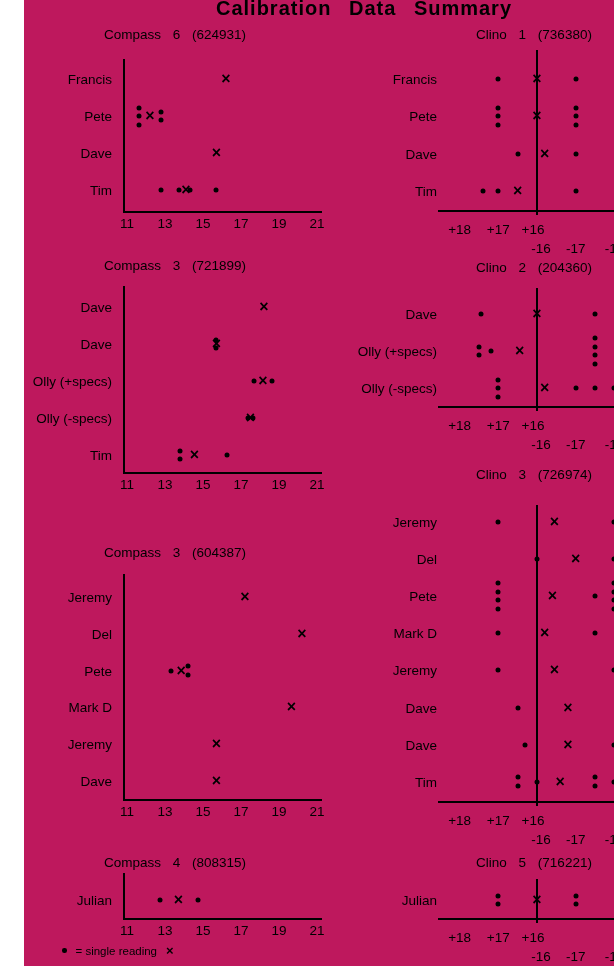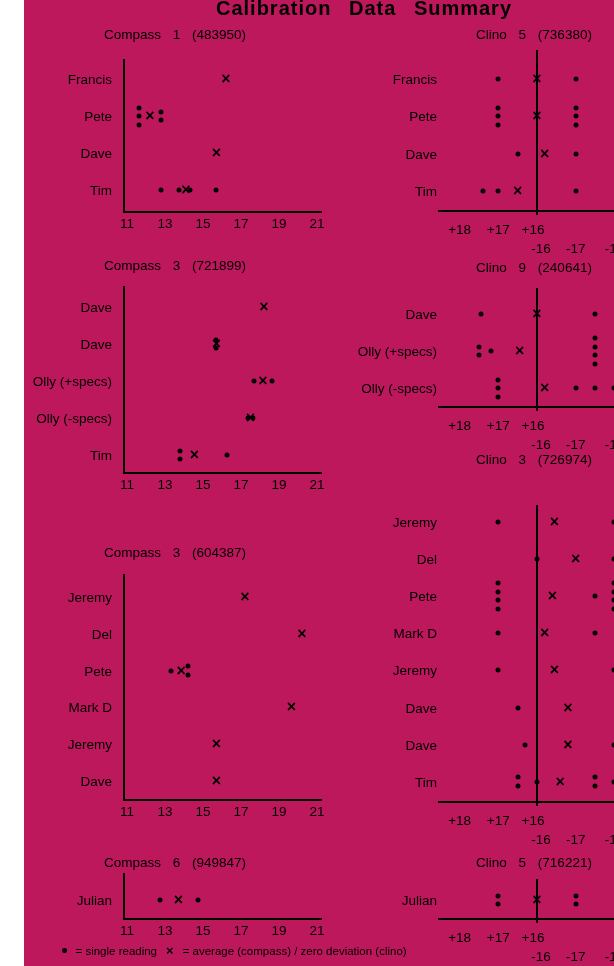--- a/index.html
+++ b/index.html
@@ -24,21 +24,21 @@
   .legend-dot{display:inline-block;width:4.5px;height:4.5px;background:#000;border-radius:50%;}
   .legend-x{font-weight:bold;font-size:13px;line-height:1;}
 </style>
 </head>
 <body>
 
 <div class="page">
   <h1 class="main-title">Calibration  Data  Summary</h1>
 
   <div class="panel" id="panel-compass-1">
-      <div class="pt" style="left: 151px; top: 27px;">Compass 1 (483950)</div>
+      <div class="pt" style="left: 151px; top: 27px;">Compass 6 (624931)</div>
       <div class="ax" style="left: 99px; top: 59px; width: 2px; height: 154px;"></div>
       <div class="ax" style="left: 100px; top: 211px; width: 198px; height: 2px;"></div>
       <div class="tk" style="left: 103px; top: 216px;">11</div>
       <div class="tk" style="left: 141px; top: 216px;">13</div>
       <div class="tk" style="left: 179px; top: 216px;">15</div>
       <div class="tk" style="left: 217px; top: 216px;">17</div>
       <div class="tk" style="left: 255px; top: 216px;">19</div>
       <div class="tk" style="left: 293px; top: 216px;">21</div>
       <div class="rl" style="right: 526px; top: 79px;">Francis</div>
       <div class="xm" style="left: 201.8px; top: 79px;">×</div>
@@ -52,21 +52,21 @@
       <div class="rl" style="right: 526px; top: 153px;">Dave</div>
       <div class="xm" style="left: 192.3px; top: 153px;">×</div>
       <div class="rl" style="right: 526px; top: 190px;">Tim</div>
       <div class="dot" style="left: 137.2px; top: 190px;"></div>
       <div class="dot" style="left: 155.25px; top: 190px;"></div>
       <div class="dot" style="left: 165.7px; top: 190px;"></div>
       <div class="dot" style="left: 192.3px; top: 190px;"></div>
       <div class="xm" style="left: 161.9px; top: 190px;">×</div>
     </div>
   <div class="panel" id="panel-clino-1">
-      <div class="pt" style="left: 510px; top: 27px;">Clino 5 (736380)</div>
+      <div class="pt" style="left: 510px; top: 27px;">Clino 1 (736380)</div>
       <div class="ax" style="left: 512px; top: 50px; width: 2px; height: 165px;"></div>
       <div class="ax" style="left: 414px; top: 210px; width: 200px; height: 2px;"></div>
       <div class="tk" style="left: 435.6px; top: 222px;">+18</div>
       <div class="tk" style="left: 474.3px; top: 222px;">+17</div>
       <div class="tk" style="left: 509px; top: 222px;">+16</div>
       <div class="tk" style="left: 517px; top: 241px;">-16</div>
       <div class="tk" style="left: 551.7px; top: 241px;">-17</div>
       <div class="tk" style="left: 590.4px; top: 241px;">-18</div>
       <div class="rl" style="right: 201px; top: 79px;">Francis</div>
       <div class="dot" style="left: 474.3px; top: 79px;"></div>
@@ -114,21 +114,21 @@
       <div class="dot" style="left: 223.65px; top: 418px;"></div>
       <div class="dot" style="left: 229.35px; top: 418px;"></div>
       <div class="xm" style="left: 226.5px; top: 418px;">×</div>
       <div class="rl" style="right: 526px; top: 455px;">Tim</div>
       <div class="dot" style="left: 156.2px; top: 450.75px;"></div>
       <div class="dot" style="left: 156.2px; top: 459.25px;"></div>
       <div class="dot" style="left: 202.75px; top: 455px;"></div>
       <div class="xm" style="left: 170.45px; top: 455px;">×</div>
     </div>
   <div class="panel" id="panel-clino-2">
-      <div class="pt" style="left: 510px; top: 260px;">Clino 9 (240641)</div>
+      <div class="pt" style="left: 510px; top: 260px;">Clino 2 (204360)</div>
       <div class="ax" style="left: 512px; top: 288px; width: 2px; height: 123px;"></div>
       <div class="ax" style="left: 414px; top: 406px; width: 200px; height: 2px;"></div>
       <div class="tk" style="left: 435.6px; top: 418px;">+18</div>
       <div class="tk" style="left: 474.3px; top: 418px;">+17</div>
       <div class="tk" style="left: 509px; top: 418px;">+16</div>
       <div class="tk" style="left: 517px; top: 437px;">-16</div>
       <div class="tk" style="left: 551.7px; top: 437px;">-17</div>
       <div class="tk" style="left: 590.4px; top: 437px;">-18</div>
       <div class="rl" style="right: 201px; top: 314px;">Dave</div>
       <div class="dot" style="left: 456.885px; top: 314px;"></div>
@@ -172,21 +172,21 @@
       <div class="dot" style="left: 163.8px; top: 674.85px;"></div>
       <div class="xm" style="left: 157.15px; top: 670.6px;">×</div>
       <div class="rl" style="right: 526px; top: 707.4px;">Mark D</div>
       <div class="xm" style="left: 267.35px; top: 707.4px;">×</div>
       <div class="rl" style="right: 526px; top: 744.2px;">Jeremy</div>
       <div class="xm" style="left: 192.3px; top: 744.2px;">×</div>
       <div class="rl" style="right: 526px; top: 781px;">Dave</div>
       <div class="xm" style="left: 192.3px; top: 781px;">×</div>
     </div>
   <div class="panel" id="panel-clino-3">
-      <div class="pt" style="left: 510px; top: 452px;">Clino 3 (726974)</div>
+      <div class="pt" style="left: 510px; top: 467px;">Clino 3 (726974)</div>
       <div class="ax" style="left: 512px; top: 505px; width: 2px; height: 301px;"></div>
       <div class="ax" style="left: 414px; top: 801px; width: 200px; height: 2px;"></div>
       <div class="tk" style="left: 435.6px; top: 813px;">+18</div>
       <div class="tk" style="left: 474.3px; top: 813px;">+17</div>
       <div class="tk" style="left: 509px; top: 813px;">+16</div>
       <div class="tk" style="left: 517px; top: 832px;">-16</div>
       <div class="tk" style="left: 551.7px; top: 832px;">-17</div>
       <div class="tk" style="left: 590.4px; top: 832px;">-18</div>
       <div class="rl" style="right: 201px; top: 522px;">Jeremy</div>
       <div class="dot" style="left: 474.3px; top: 522px;"></div>
@@ -226,21 +226,21 @@
       <div class="rl" style="right: 201px; top: 781.7px;">Tim</div>
       <div class="dot" style="left: 493.65px; top: 777.45px;"></div>
       <div class="dot" style="left: 493.65px; top: 785.95px;"></div>
       <div class="dot" style="left: 513px; top: 781.7px;"></div>
       <div class="dot" style="left: 571.05px; top: 777.45px;"></div>
       <div class="dot" style="left: 571.05px; top: 785.95px;"></div>
       <div class="dot" style="left: 590.4px; top: 781.7px;"></div>
       <div class="xm" style="left: 536.22px; top: 781.7px;">×</div>
     </div>
   <div class="panel" id="panel-compass-4">
-      <div class="pt" style="left: 151px; top: 855px;">Compass 6 (949847)</div>
+      <div class="pt" style="left: 151px; top: 855px;">Compass 4 (808315)</div>
       <div class="ax" style="left: 99px; top: 873px; width: 2px; height: 47px;"></div>
       <div class="ax" style="left: 100px; top: 918px; width: 198px; height: 2px;"></div>
       <div class="tk" style="left: 103px; top: 923px;">11</div>
       <div class="tk" style="left: 141px; top: 923px;">13</div>
       <div class="tk" style="left: 179px; top: 923px;">15</div>
       <div class="tk" style="left: 217px; top: 923px;">17</div>
       <div class="tk" style="left: 255px; top: 923px;">19</div>
       <div class="tk" style="left: 293px; top: 923px;">21</div>
       <div class="rl" style="right: 526px; top: 900px;">Julian</div>
       <div class="dot" style="left: 136.25px; top: 900px;"></div>
@@ -262,15 +262,14 @@
       <div class="dot" style="left: 474.3px; top: 904.25px;"></div>
       <div class="dot" style="left: 551.7px; top: 895.75px;"></div>
       <div class="dot" style="left: 551.7px; top: 904.25px;"></div>
       <div class="xm" style="left: 513px; top: 900px;">×</div>
     </div>
 
   <div class="legend">
     <span class="legend-dot"></span>
     <span>= single reading</span>
     <span class="legend-x">×</span>
-    <span>= average (compass) / zero deviation (clino)</span>
   </div>
 </div>
 
 </body></html>

